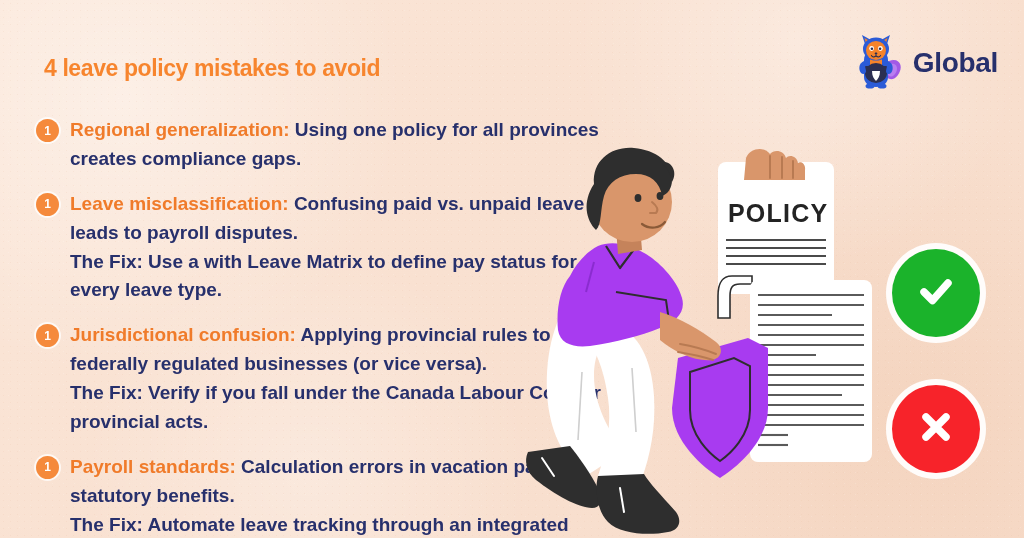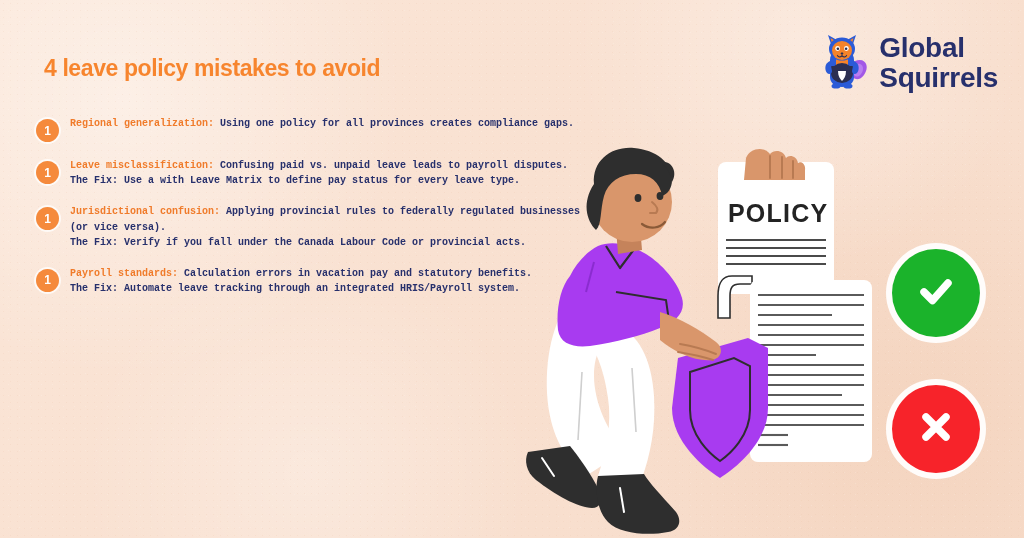--- a/index.html
+++ b/index.html
@@ -102,25 +102,24 @@
     background: #f58a3c;
     color: #ffffff;
     font-size: 12px;
     font-weight: 700;
     display: flex;
     align-items: center;
     justify-content: center;
     line-height: 1;
   }
   .bullet-body {
-    font-size: 10px;
+    font-size: 19px;
     font-weight: 700;
     line-height: 1.52;
     color: #27306c;
-    font-family: Liberation Mono, monospace;
   }
   .bullet-body .lead { color: #f07b2a; }
   .bullet-body .fix { display: block; }
 
   
   .status-icon {
     position: absolute;
     width: 88px;
     height: 88px;
     border-radius: 50%;
@@ -193,21 +192,20 @@
 
         <path d="M24 19 L22.3 21 L25.7 21 Z" fill="#2b2f52"></path>
         <path d="M24 21 L24 23 M24 23 C22 24.6 20 24 19.4 22.4 M24 23 C26 24.6 28 24 28.6 22.4" stroke="#2b2f52" stroke-width="1.1" fill="none" stroke-linecap="round"></path>
 
         <ellipse cx="18" cy="53" rx="4.5" ry="2.6" fill="#2b5bd7"></ellipse>
         <ellipse cx="30" cy="53" rx="4.5" ry="2.6" fill="#2b5bd7"></ellipse>
       </svg>
     </span>
     <span id="logo-text">
       <span>Global</span><br>
-      <span>Squirrels</span>
     </span>
   </div>
 
   <div id="bullet-list">
 
     <div class="bullet-item">
       <div class="bullet-badge">
         <span class="ring"></span>
         <span class="disc">1</span>
       </div>

